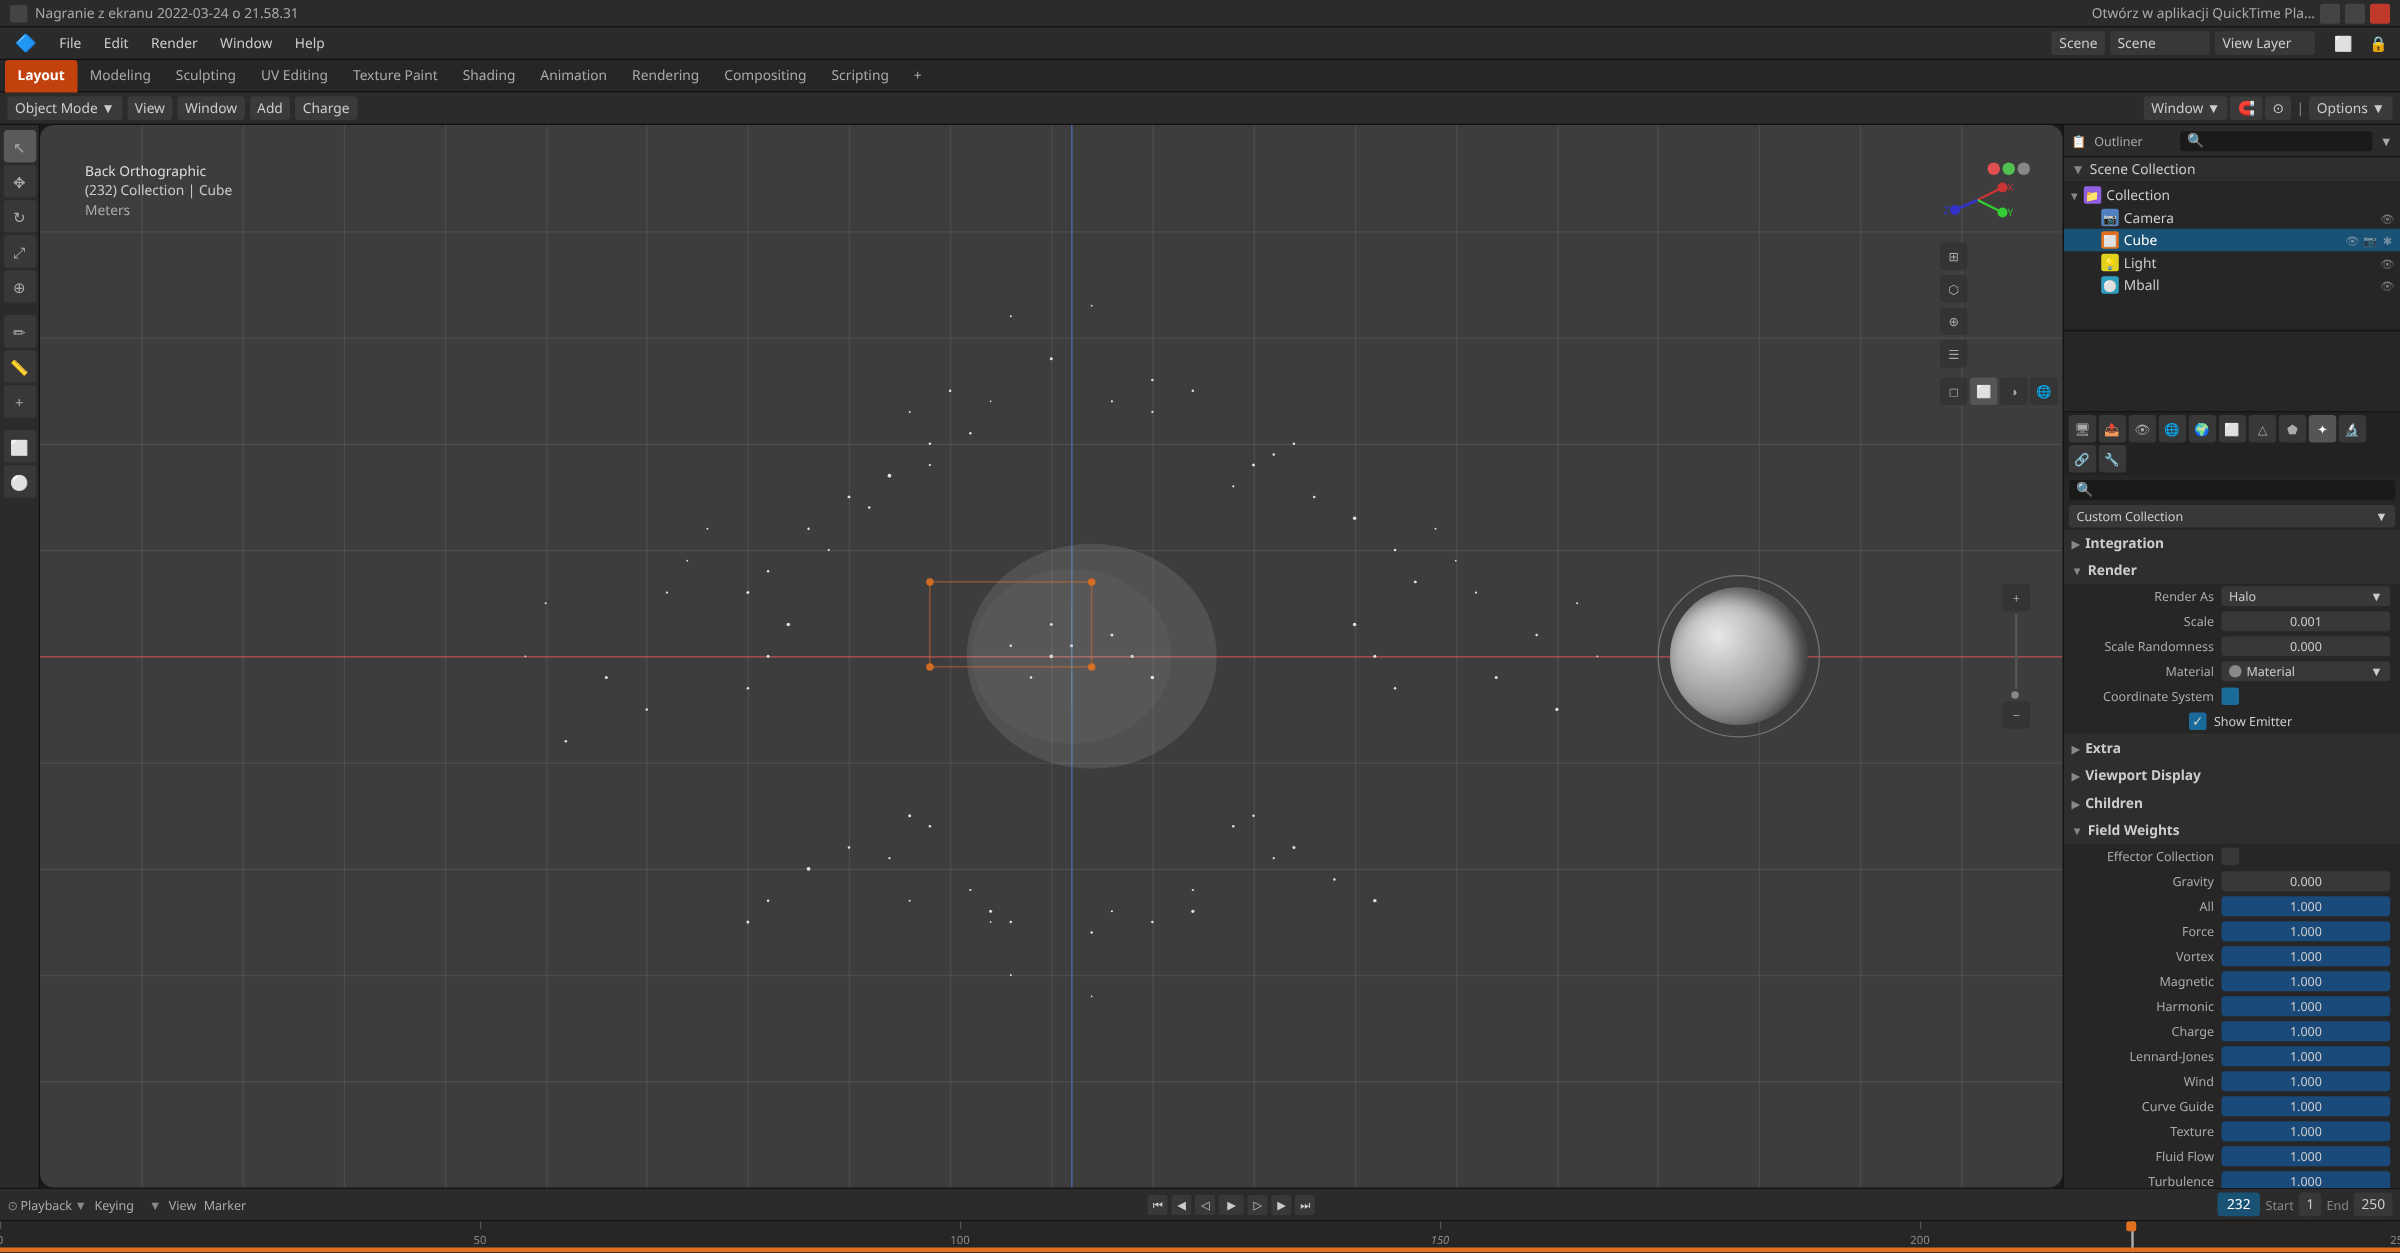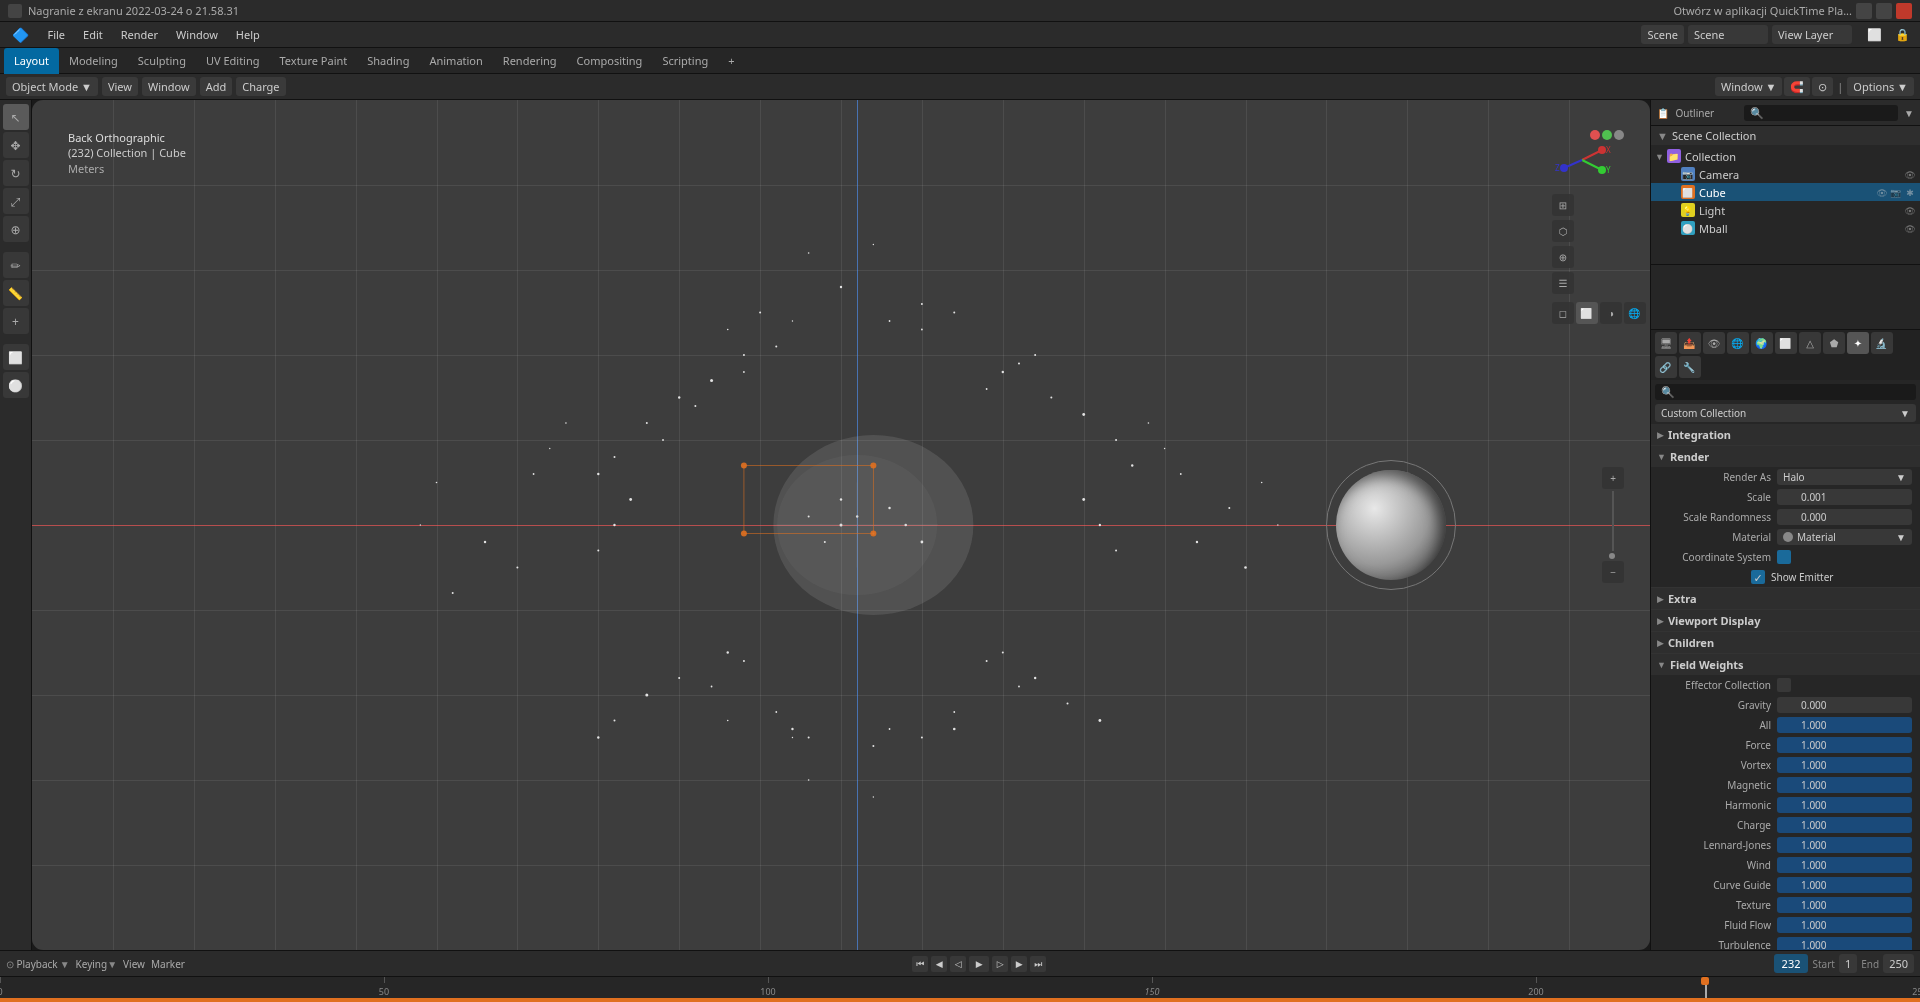--- a/index.html
+++ b/index.html
@@ -79,22 +79,23 @@
       padding: 3px 10px;
       cursor: pointer;
       border-radius: 3px 3px 0 0;
       font-size: 11px;
       color: #aaa;
       height: 26px;
       display: flex;
       align-items: center;
     }
     .ws-tab.active {
-      background: #0369a1;
+      background: #c2410c;
       color: #fff;
+      font-weight: bold;
     }
 
     
     #left-toolbar {
       width: 32px;
       background: #2b2b2b;
       display: flex;
       flex-direction: column;
       align-items: center;
       padding: 4px 0;
@@ -281,21 +282,21 @@
       padding-right: 6px;
       flex-shrink: 0;
     }
     .prop-value {
       flex: 1;
       background: #383838;
       border-radius: 3px;
       padding: 1px 24px;
       font-size: 10px;
       color: #ccc;
-      text-align: left;
+      text-align: center;
       cursor: pointer;
     }
     .prop-value.blue {
       background: #1a4a7a;
     }
     .prop-checkbox {
       width: 14px; height: 14px;
       background: #383838;
       border-radius: 2px;
       display: flex; align-items: center; justify-content: center;
@@ -958,21 +959,21 @@
     </div>
   </div>
 </div>
 
 <div id="timeline">
   <div style="display:flex;align-items:center;gap:2px;">
     <span style="font-size:10px;color:#888;">⊙</span>
     <span style="font-size:10px;color:#aaa;">Playback</span>
     <span style="font-size:10px;color:#888;">▼</span>
   </div>
-  <div style="display:flex;align-items:flex-end;gap:0;">
+  <div style="display:flex;align-items:flex-end;gap:12px;">
     <span style="font-size:10px;color:#aaa;">Keying</span>
     <span style="font-size:10px;color:#888;">▼</span>
   </div>
   <div style="display:flex;align-items:center;gap:2px;">
     <span style="font-size:10px;color:#aaa;">View</span>
   </div>
   <div style="display:flex;align-items:center;gap:2px;">
     <span style="font-size:10px;color:#aaa;">Marker</span>
   </div>
   <div style="flex:1;"></div>

